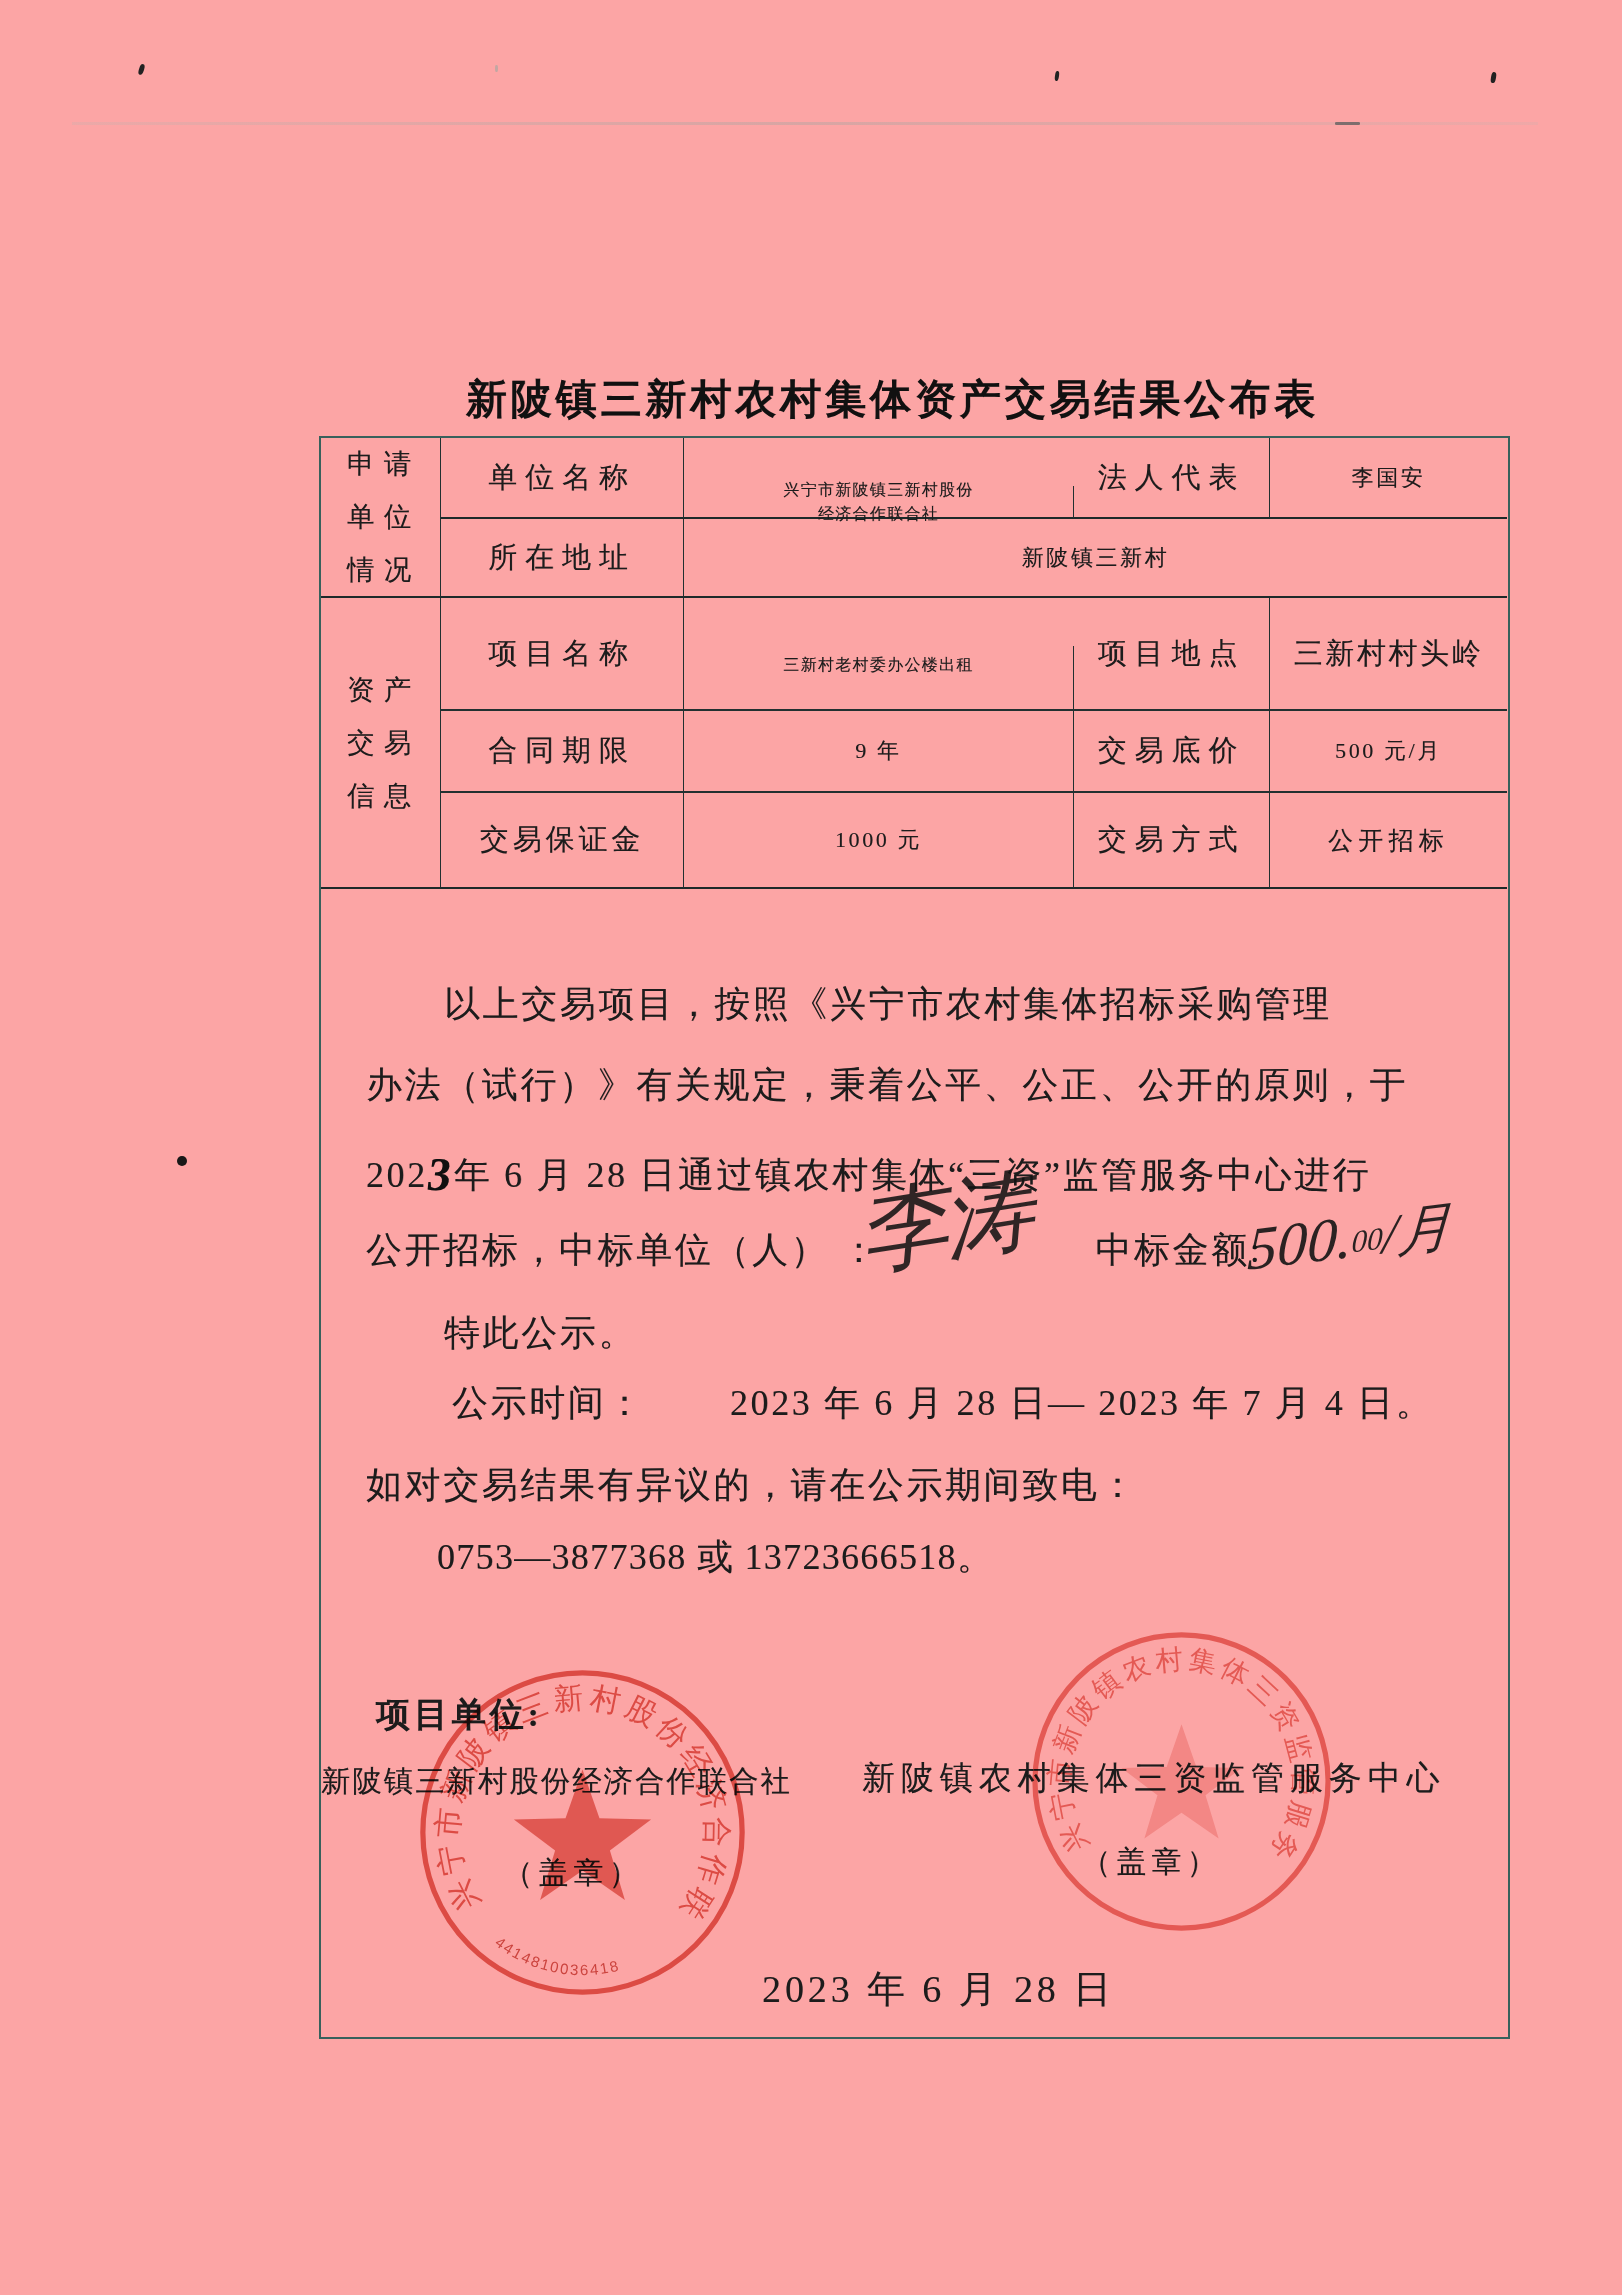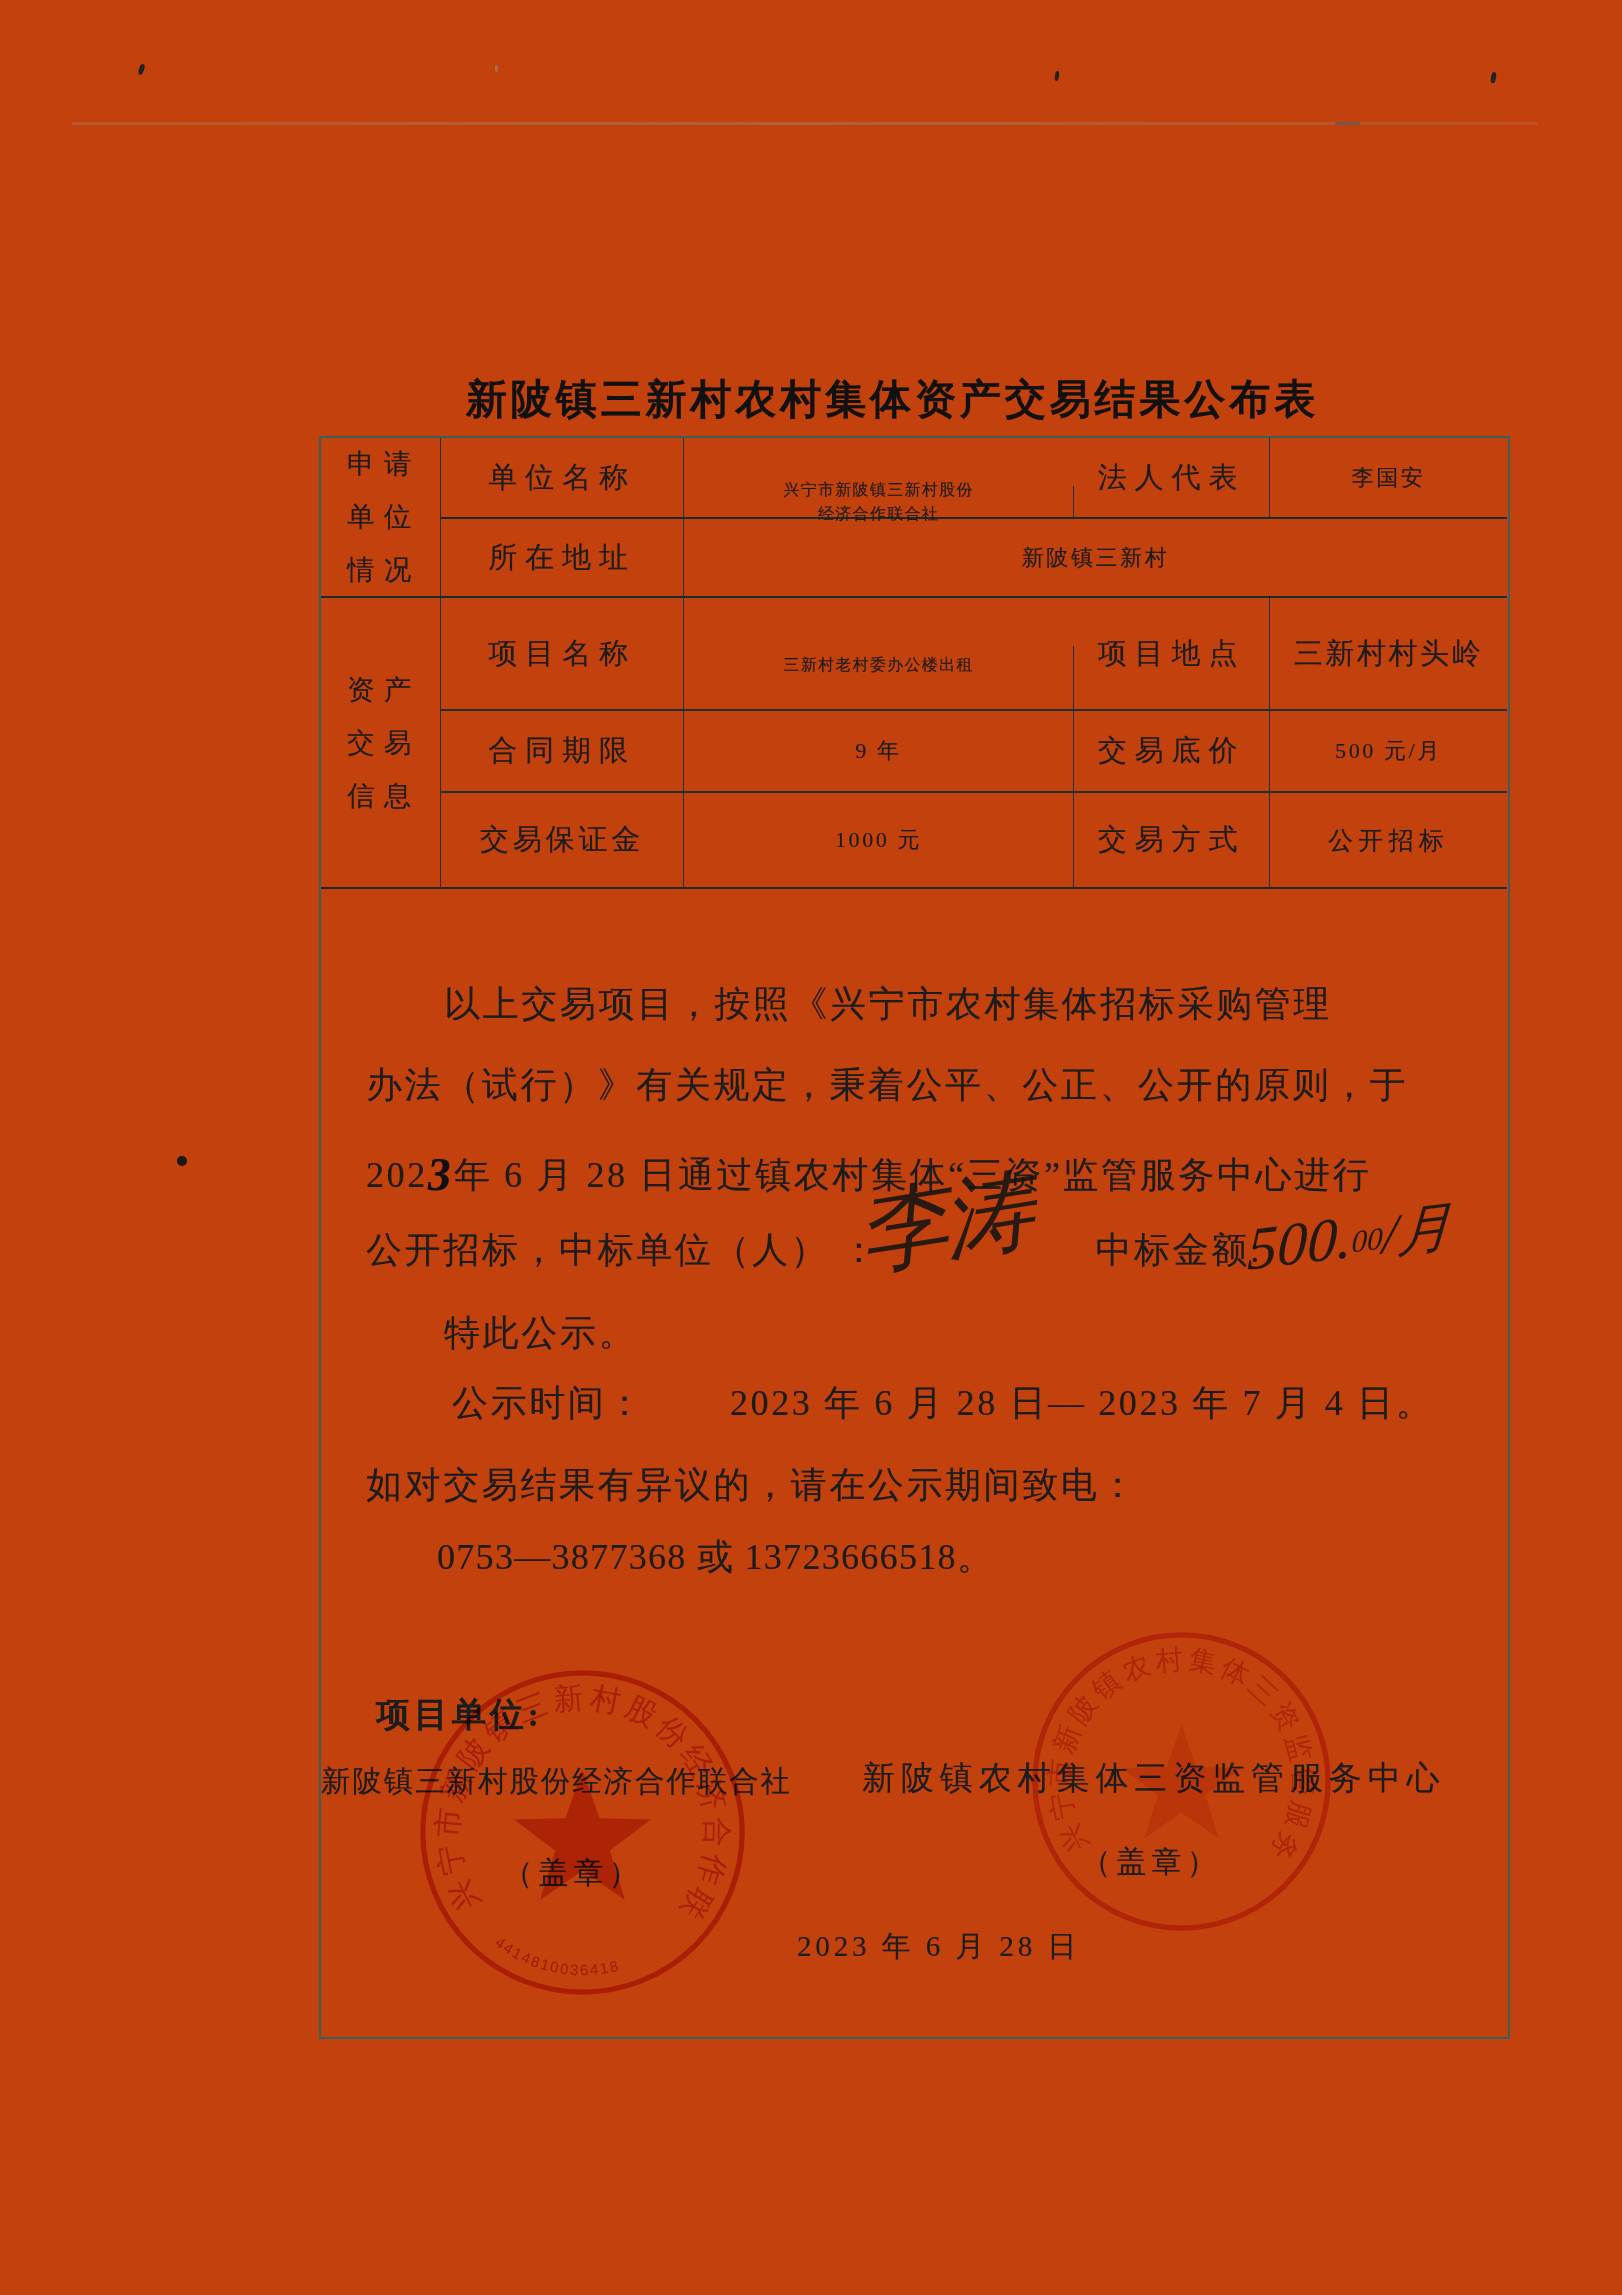--- a/index.html
+++ b/index.html
@@ -1,16 +1,16 @@
 <!DOCTYPE html>
 <html style="font-size:10.5px"><head>
 <meta charset="utf-8">
 <style>
   html,body{margin:0;padding:0;background:#ffffff;}
-  .page{position:relative;width:1623px;height:2295px;background:#c2410c;overflow:hidden;
+  .page{position:relative;width:1623px;height:2295px;background:#fca5a5;overflow:hidden;
         font-family:"Liberation Serif", serif;color:#1c1c1c;}
   .t{text-shadow:0.3px 0.3px 0.5px rgba(30,30,30,.38);}
   .abs{position:absolute;}
 
   
   .title{left:294px;top:372px;width:1197px;text-align:center;
          font-family:"Liberation Sans", sans-serif;font-weight:bold;
          font-size:41px;letter-spacing:3.9px;color:#111;}
 
   
@@ -49,21 +49,21 @@
           color:#141414;white-space:nowrap;opacity:.9;}
   .amount .main{font-size:60px;font-style:italic;}
   .amount .sup{font-size:31px;font-style:italic;vertical-align:super;}
   .amount .unit{font-size:54px;font-style:italic;}
 
   
   .footlabel{font-size:34px;font-weight:600;letter-spacing:3.9px;}
   .org{font-size:29.4px;letter-spacing:2px;white-space:nowrap;}
   .orgR{font-size:33px;letter-spacing:5.9px;white-space:nowrap;}
   .seal{font-size:30px;letter-spacing:5.2px;}
-  .date{font-size:29px;letter-spacing:3.9px;text-align:center;width:353px;}
+  .date{font-size:38px;letter-spacing:3.9px;text-align:center;width:353px;margin-top:37px;}
 
   
   .stamp{mix-blend-mode:multiply;}
 
   
   .speck{background:#222;border-radius:45%;}
   .smudge{left:72px;top:122px;width:1466px;height:2.6px;
           background:linear-gradient(90deg,rgba(160,185,180,.18),rgba(140,165,160,.32),rgba(160,185,180,.14));}
   .smudge-dark{left:1335px;top:122px;width:25px;height:3.3px;background:#5a5a5a;opacity:.75;border-radius:1.3px;}
   .inkdot{left:177px;top:1156px;width:9.8px;height:9.8px;border-radius:50%;background:#181818;}

